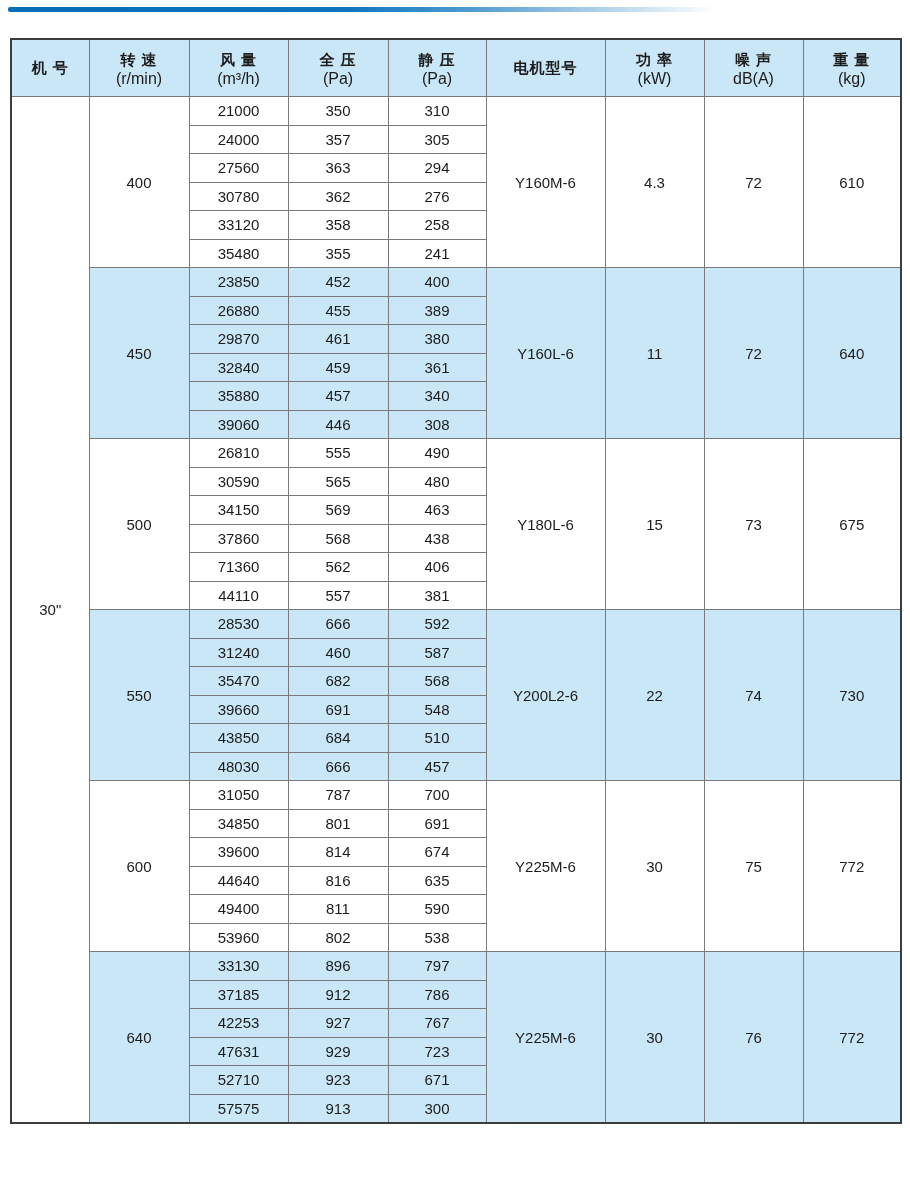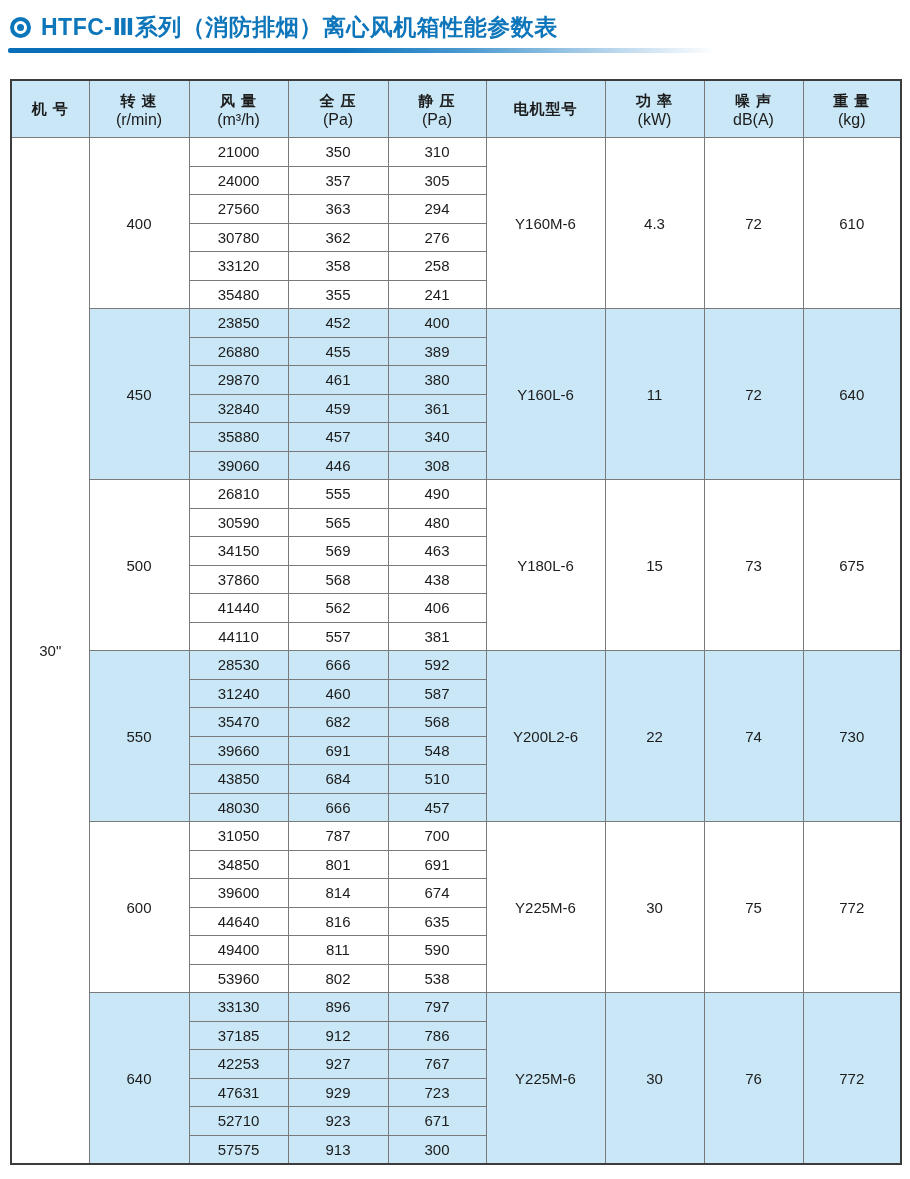--- a/index.html
+++ b/index.html
@@ -85,26 +85,20 @@
 
   .spec-table td { height: 27.5px; }
   tr.hl td { background: #c9e7f6; }
   td.machine-cell { background: #ffffff; font-size: 15px; }
 </style>
 </head>
 <body>
 
 <div class="page">
 
-  <div class="title-row">
-    <span class="bullet">
-        <span class="bullet-dot"></span>
-      </span>
-    <h1 class="title">HTFC-Ⅲ系列（消防排烟）离心风机箱性能参数表</h1>
-  </div>
   <div class="title-underline"></div>
 
   <table class="spec-table">
     <colgroup>
       <col style="width:78px">
       <col style="width:100px">
       <col style="width:99px">
       <col style="width:100px">
       <col style="width:98px">
       <col style="width:119px">
@@ -243,21 +237,21 @@
           <td>34150</td>
           <td>569</td>
           <td>463</td>
         </tr>
         <tr>
           <td>37860</td>
           <td>568</td>
           <td>438</td>
         </tr>
         <tr>
-          <td>41440</td>
+          <td>71360</td>
           <td>562</td>
           <td>406</td>
         </tr>
         <tr>
           <td>44110</td>
           <td>557</td>
           <td>381</td>
         </tr>
         <tr class="hl">
           <td rowspan="6">550</td>

